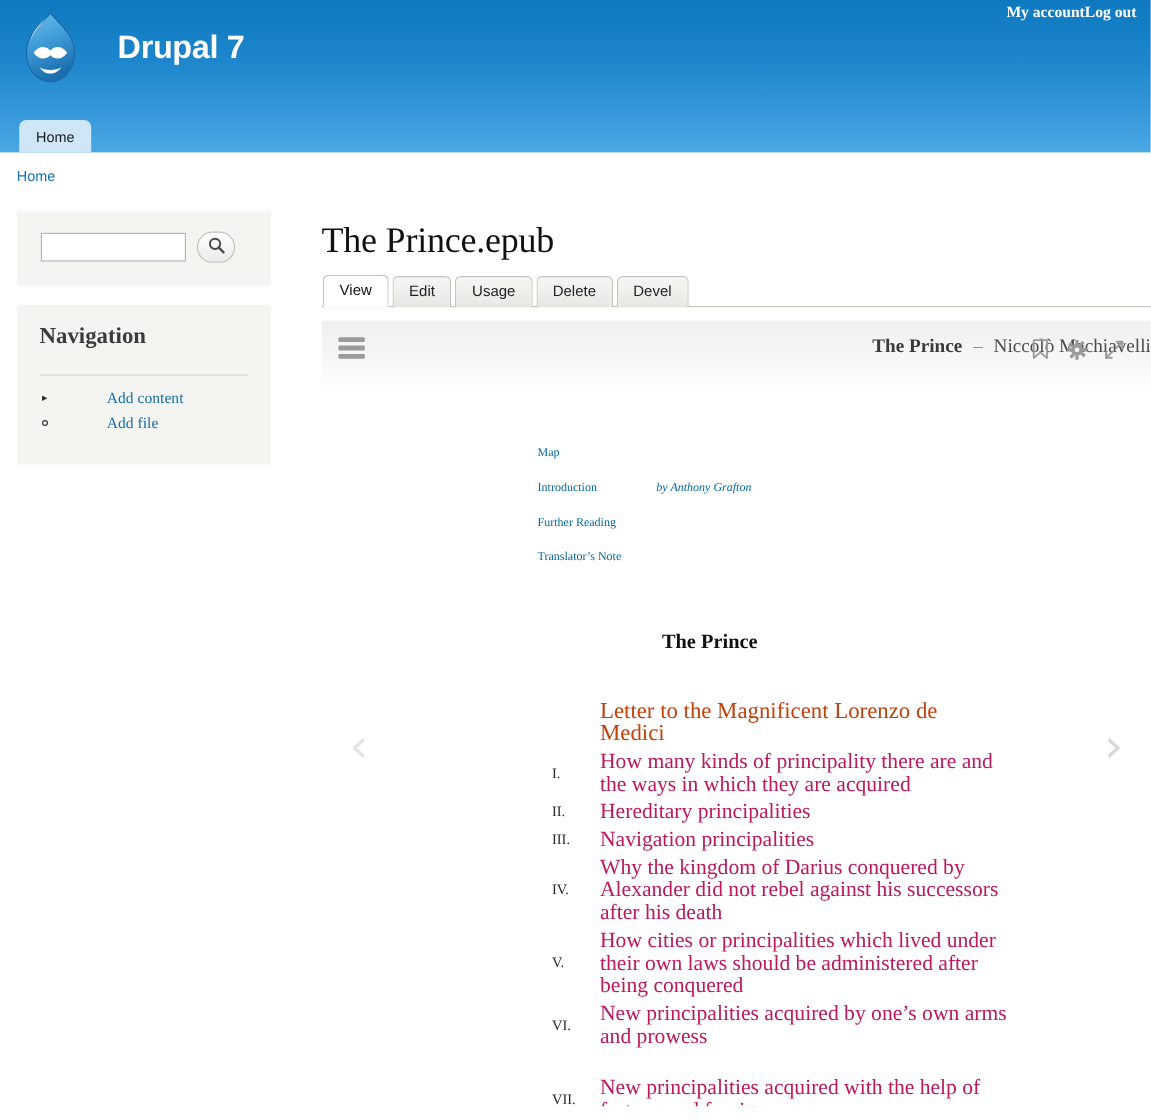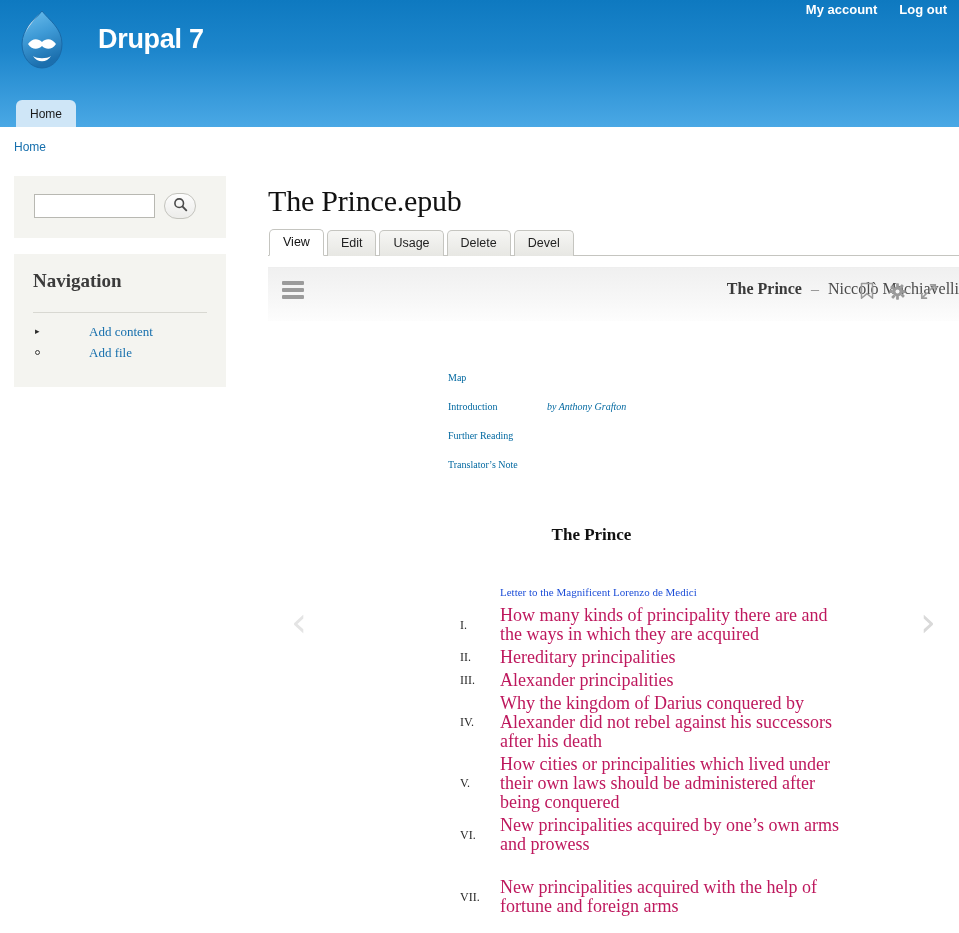--- a/index.html
+++ b/index.html
@@ -15,22 +15,22 @@
   .site-header {
     position: relative;
     height: 127px;
     background: linear-gradient(to bottom, #0e79c0 0%, #1d86cc 40%, #4aa8e5 100%);
     overflow: hidden;
   }
   .user-links {
     position: absolute;
     top: 0; right: 12px;
     display: flex;
-    gap: 22px;
     padding-top: 0px;
+    font-family: Liberation Serif, serif;
   }
   .user-links a {
     color: #ffffff;
     font-size: 13px;
     font-weight: bold;
     text-decoration: none;
     line-height: 20px;
     white-space: nowrap;
   }
   .brand {
@@ -271,22 +271,22 @@
     color: #be185d;
     text-decoration: none;
     font-family: "Liberation Serif", serif;
     font-size: 18px;
     line-height: 19px;
     max-width: 368px;
     display: block;
   }
   .toc-row.plain .toc-link {
     font-style: normal;
-    color: #1d4ed8;
-    font-size: 11px;
+    color: #c2410c;
+    font-size: 19px;
   }
   .toc-row.gap { margin-top: 24px; }
 
   .nav-arrow {
     position: absolute;
     top: 0; bottom: 0;
     width: 62px;
     display: flex;
     align-items: center;
     justify-content: center;
@@ -461,21 +461,21 @@
               <a class="toc-link" href="#">How many kinds of principality there are and the ways in which they are acquired</a>
             </div>
 
             <div class="toc-row">
               <div class="toc-num">II.</div>
               <a class="toc-link" href="#">Hereditary principalities</a>
             </div>
 
             <div class="toc-row">
               <div class="toc-num">III.</div>
-              <a class="toc-link" href="#">Alexander principalities</a>
+              <a class="toc-link" href="#">Navigation principalities</a>
             </div>
 
             <div class="toc-row">
               <div class="toc-num">IV.</div>
               <a class="toc-link" href="#">Why the kingdom of Darius conquered by Alexander did not rebel against his successors after his death</a>
             </div>
 
             <div class="toc-row">
               <div class="toc-num">V.</div>
               <a class="toc-link" href="#">How cities or principalities which lived under their own laws should be administered after being conquered</a>

